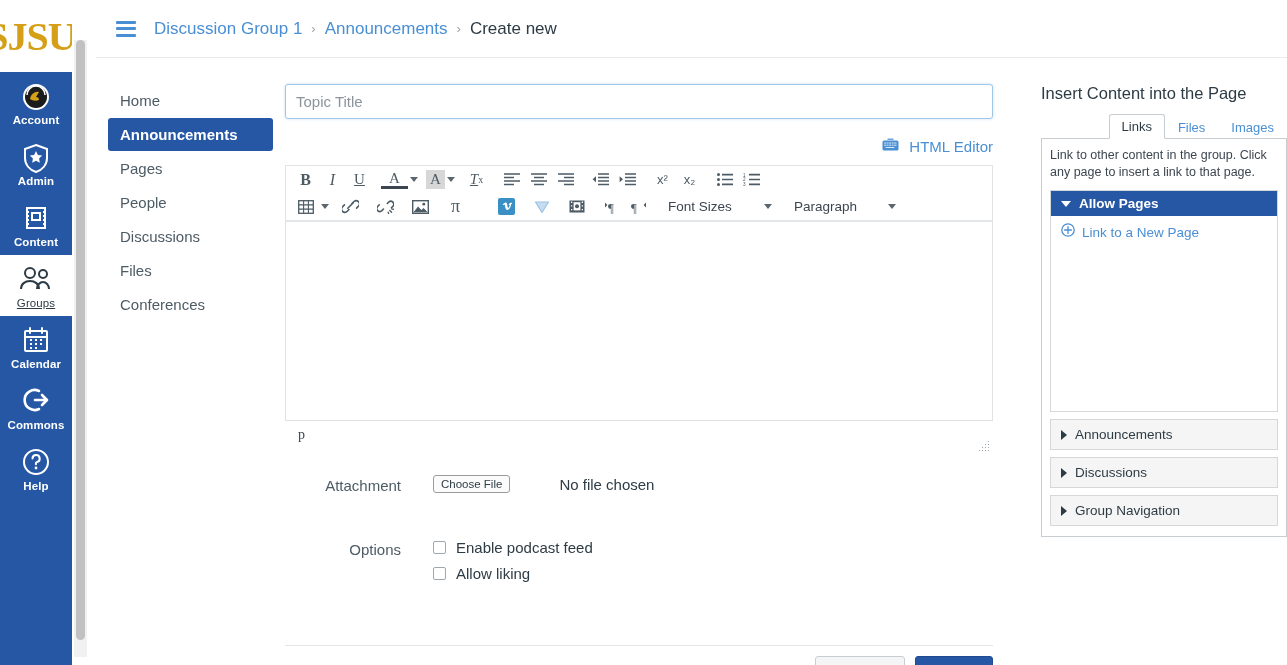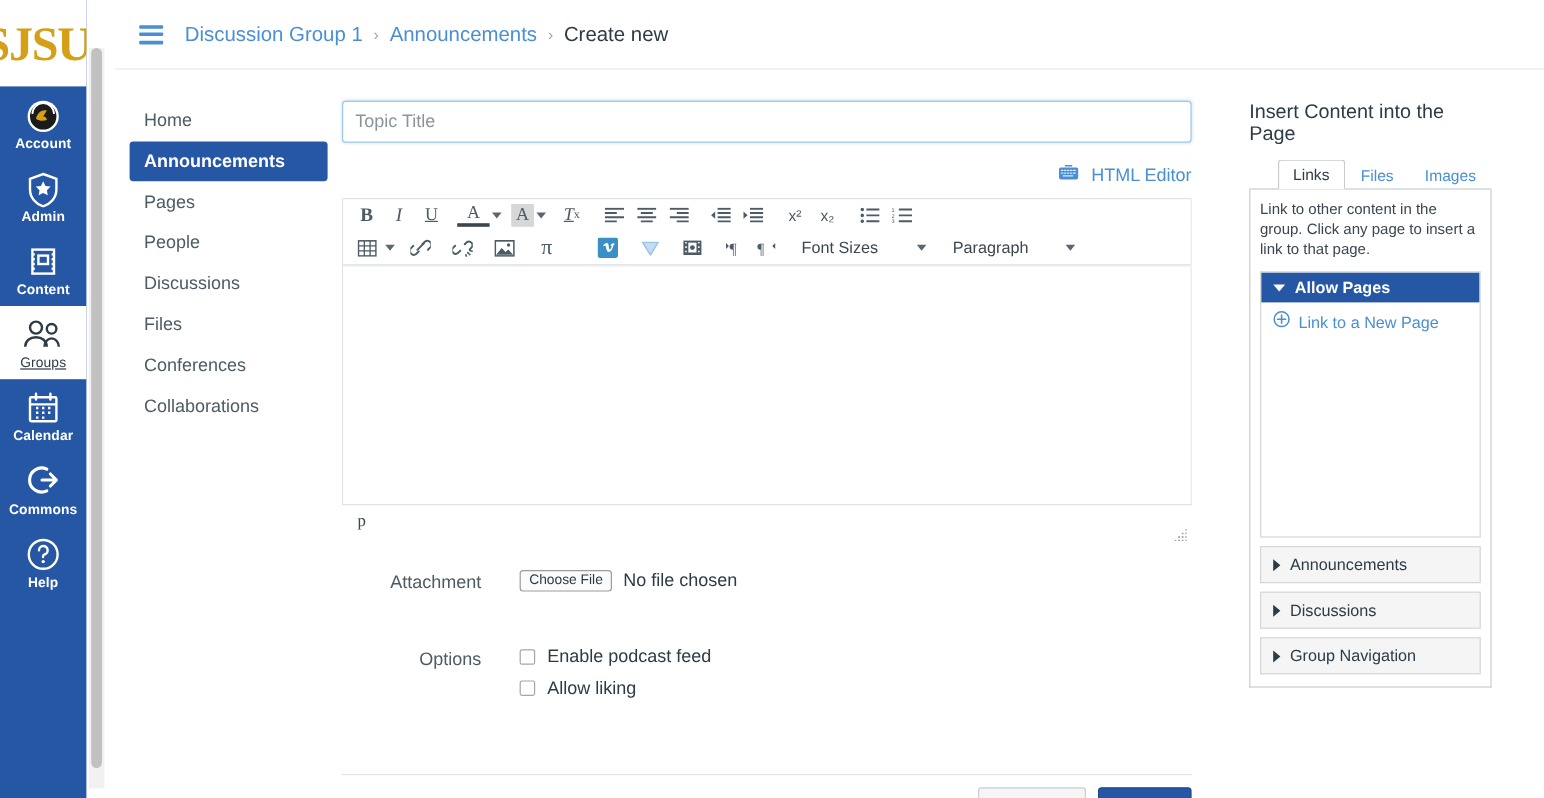--- a/index.html
+++ b/index.html
@@ -158,21 +158,21 @@
     clip-path: polygon(100% 0, 100% 100%, 0 100%);
   }
 
   
   .field-row { display: flex; align-items: flex-start; margin-top: 22px; }
   .field-label {
     width: 148px; text-align: right; padding-right: 32px;
     font-size: 15px; color: #4d5b65; line-height: 22px;
   }
   .field-ctl { flex: 1; }
-  .file-input-wrap { display: flex; align-items: flex-start; }
+  .file-input-wrap { display: flex; align-items: flex-end; gap: 40px; }
   .choose-file-btn {
     font-family: "Liberation Sans", sans-serif;
     font-size: 11.5px; color: #2d3b45;
     background: #fbfbfb; border: 1px solid #9c9c9c;
     border-radius: 3px; padding: 2px 7px; cursor: pointer;
   }
   .no-file { font-size: 15px; color: #2d3b45; margin-left: 9px; }
 
   .opt-row { display: flex; align-items: center; margin-bottom: 9px; }
   .opt-row:last-child { margin-bottom: 0; }
@@ -189,21 +189,21 @@
     display: flex; justify-content: flex-end; gap: 10px;
   }
   .btn {
     font-family: "Liberation Sans", sans-serif; font-size: 14px;
     padding: 8px 22px; border-radius: 3px; cursor: pointer; line-height: 16px;
   }
   .btn-cancel { background: #f5f5f5; border: 1px solid #c7cdd1; color: #2d3b45; }
   .btn-save { background: #2657a5; border: 1px solid #1f4a90; color: #fff; }
 
   
-  .right-panel { position: absolute; left: 945px; top: 84px; width: 202px; }
+  .right-panel { position: absolute; left: 945px; top: 84px; width: 246px; }
   .rp-title { font-size: 16.5px; color: #2d3b45; margin-bottom: 12px; }
   .rp-tabs {
     display: flex; align-items: flex-end; height: 24px;
     border-bottom: 1px solid #c7cdd1; padding-left: 6px; position: relative; z-index: 2; justify-content: flex-end;
   }
   .rp-tab {
     font-size: 13px; padding: 4px 12px 4px 12px; color: #4a8fd4; cursor: pointer;
     border: 1px solid transparent; border-bottom: none; margin-bottom: -1px;
   }
   .rp-tab.active {
@@ -348,21 +348,20 @@
     </div>
 
     <nav class="course-nav">
       <a class="cnav-item">Home</a>
       <a class="cnav-item active">Announcements</a>
       <a class="cnav-item">Pages</a>
       <a class="cnav-item">People</a>
       <a class="cnav-item">Discussions</a>
       <a class="cnav-item">Files</a>
       <a class="cnav-item">Conferences</a>
-      <a class="cnav-item">Collaborations</a>
     </nav>
 
     <div class="form-col">
 
       <input class="topic-title" type="text" placeholder="Topic Title" style="">
 
       <div class="html-editor-row">
         <span class="kbd-icon">
           <svg width="17" height="13" viewBox="0 0 17 13">
             <rect x="0.5" y="2.5" width="16" height="10" rx="1.5" fill="#4a8fd4"></rect>

